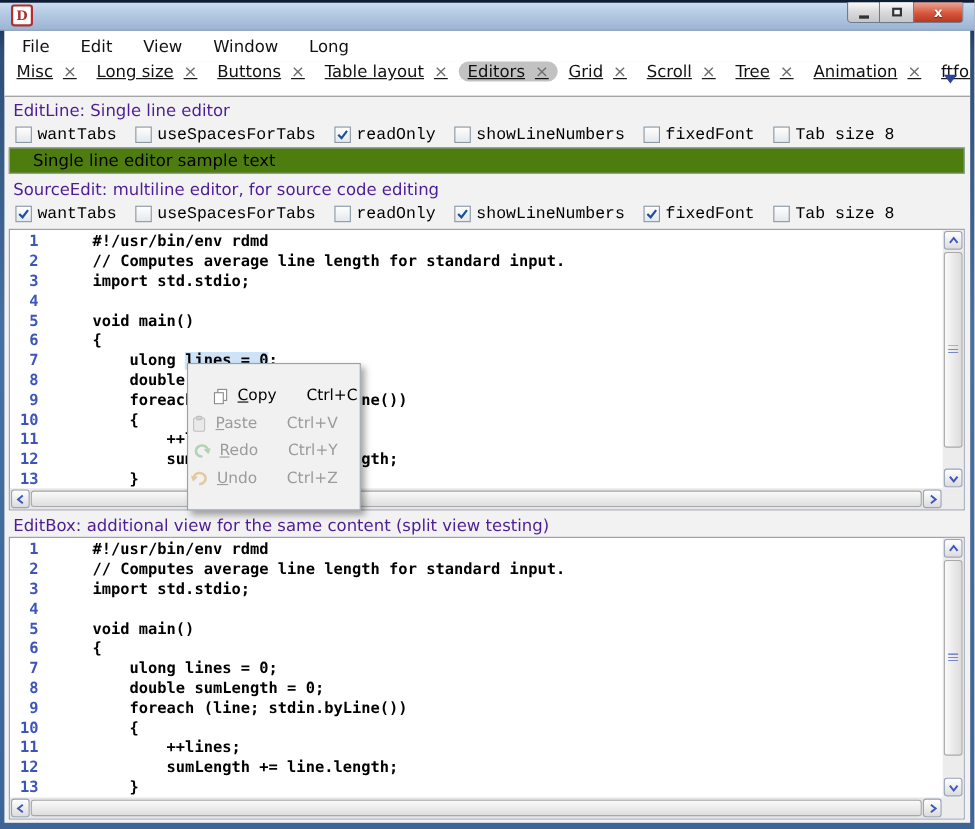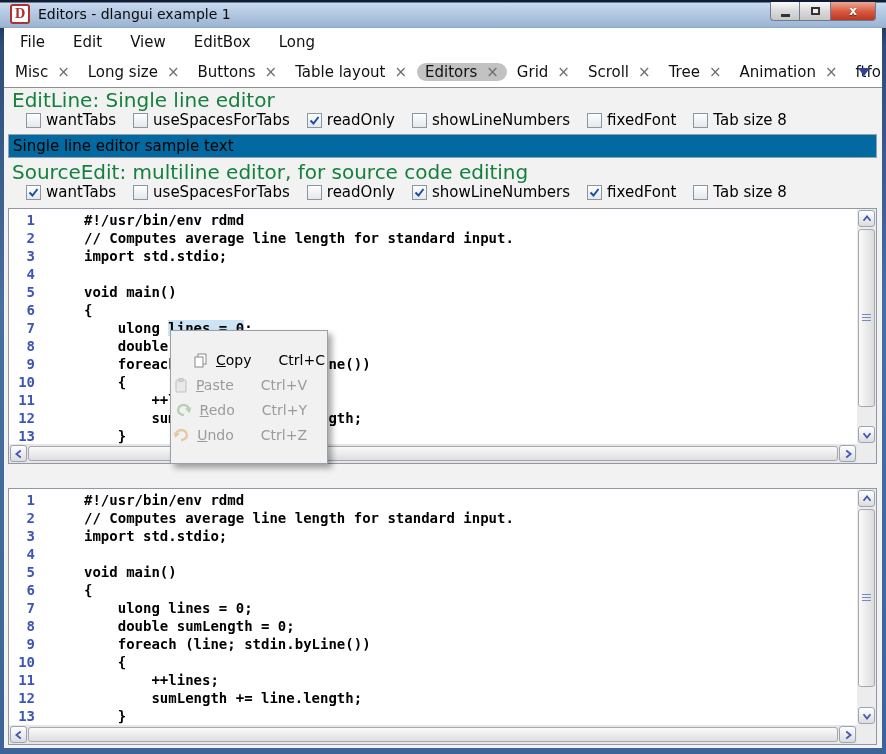--- a/index.html
+++ b/index.html
@@ -18,34 +18,34 @@
   .wb.max{width:30px;border-left:none;border-right:none;}
   .wb.close{width:46px;border-bottom-right-radius:4px;background:linear-gradient(180deg,#eca796,#d8573c 55%,#b83922);}
   .glyph-min{width:9px;height:3px;background:#333;margin-top:8px;}
   .glyph-max{width:9px;height:8px;border:2px solid #333;box-sizing:border-box;background:#eee;}
   .glyph-close{color:#fff;font-size:12px;font-weight:bold;text-shadow:0 1px 1px rgba(0,0,0,.5);}
   
   .client{position:absolute;left:4px;top:28px;right:4px;bottom:6px;background:#f2f2f2;overflow:hidden;}
   .menubar{position:absolute;left:0;top:0;right:0;height:28px;background:#fff;display:flex;align-items:center;padding-left:2px;}
   .menu-item{padding:0 14px;font-size:15px;line-height:28px;color:#111;cursor:default;}
   .tabbar{position:absolute;left:0;top:28px;right:0;height:31px;background:#fff;border-bottom:1px solid #8f8f8f;display:flex;box-sizing:content-box;}
-  .tabs{display:flex;align-items:center;padding-left:3px;flex:1;min-width:0;}
+  .tabs{display:flex;align-items:flex-start;padding-left:3px;flex:1;min-width:0;text-decoration:underline;}
   .tab{display:flex;align-items:center;padding:0 8px;margin-right:2px;font-size:15px;gap:9px;color:#111;cursor:default;white-space:nowrap;}
   .tab.selected{background:#c2c2c2;border-radius:14px;}
   .tab .x{color:#6f6f6f;font-size:15px;}
   .tab-overflow{width:36px;display:flex;align-items:center;justify-content:center;flex:none;}
-  .section-label{position:absolute;left:8px;font-size:20px;color:#15803d;height:22px;line-height:22px;white-space:nowrap;}
+  .section-label{position:absolute;left:8px;font-size:15px;color:#4c1d95;height:22px;line-height:22px;white-space:nowrap;}
   .lbl1{top:61px;} .lbl2{top:133px;} .lbl3{top:439px;}
-  .check-row{position:absolute;left:22px;display:flex;gap:17px;align-items:flex-start;height:22px;}
+  .check-row{position:absolute;left:10px;display:flex;gap:17px;align-items:center;height:22px;font-family:Liberation Mono, monospace;}
   .row1{top:83px;} .row2{top:155px;}
   .cb-item{display:flex;align-items:center;gap:5px;font-size:15px;color:#000;cursor:default;}
   .cb-box{width:13px;height:13px;background:linear-gradient(180deg,#fefefe,#e4e8ec);border:1px solid #8a97a3;
     display:flex;align-items:center;justify-content:center;flex:none;box-sizing:content-box;}
-  .editline{position:absolute;left:4px;right:5px;top:106px;height:22px;background:#0369a1;border:1px solid #97a0ac;
-    font-size:15px;line-height:22px;padding-left:4px;box-sizing:content-box;}
+  .editline{position:absolute;left:4px;right:5px;top:106px;height:22px;background:#4d7c0f;border:1px solid #97a0ac;
+    font-size:15px;line-height:22px;padding-left:21px;box-sizing:content-box;}
   
   .editor{position:absolute;left:4px;right:5px;background:#fff;border:1px solid #8f98a4;box-sizing:border-box;}
   .ed1{top:180px;height:256px;}
   .ed2{top:460px;height:257px;}
   .ed-body{position:absolute;left:0;top:0;right:19px;bottom:19px;overflow:hidden;padding-top:2px;
     font-family:"DejaVu Sans Mono",monospace;font-size:14px;font-weight:bold;line-height:18px;}
   .code-line{display:flex;height:18px;}
   .ln{width:26px;text-align:right;padding-right:5px;color:#3c55b8;flex:none;}
   .ct{white-space:pre;color:#000;margin-left:44px;}
   .sel{background:#cfe3f7;}
@@ -73,40 +73,39 @@
   .cm-label{flex:1;white-space:nowrap;}
   .cm-short{margin-left:20px;white-space:nowrap;}
   u{text-decoration:underline;}
 </style>
 </head>
 <body>
 
 <div class="frame">
   <div class="titlebar">
     <span class="app-icon">D</span>
-    <span class="title">Editors - dlangui example 1</span>
     <div class="win-buttons">
       <div class="wb min">
           <span class="glyph-min"></span>
         </div>
       <div class="wb max">
           <span class="glyph-max"></span>
         </div>
       <div class="wb close">
           <span class="glyph-close">x</span>
         </div>
     </div>
   </div>
 
   <div class="client">
     <div class="menubar" id="menubar">
         <div class="menu-item">File</div>
         <div class="menu-item">Edit</div>
         <div class="menu-item">View</div>
-        <div class="menu-item">EditBox</div>
+        <div class="menu-item">Window</div>
         <div class="menu-item">Long</div>
       </div>
 
     <div class="tabbar">
       <div class="tabs" id="tabs">
           <div class="tab">
             <span class="tab-label">Misc</span>
             <span class="x">×</span>
           </div>
           <div class="tab">
@@ -310,20 +309,21 @@
           </div>
         <div class="sbtn">
             <svg class="chev" width="14" height="14" viewBox="0 0 16 16">
               <path d="M6 4 L11 8 L6 12" stroke="#3f57bb" stroke-width="2" fill="none"></path>
             </svg>
           </div>
       </div>
       <div class="corner"></div>
     </div>
 
+    <div class="section-label lbl3">EditBox: additional view for the same content (split view testing)</div>
 
     <div class="editor ed2">
       <div class="ed-body" id="ed2">
           <div class="code-line">
             <span class="ln">1</span>
             <span class="ct">#!/usr/bin/env rdmd</span>
           </div>
           <div class="code-line">
             <span class="ln">2</span>
             <span class="ct">// Computes average line length for standard input.</span>

